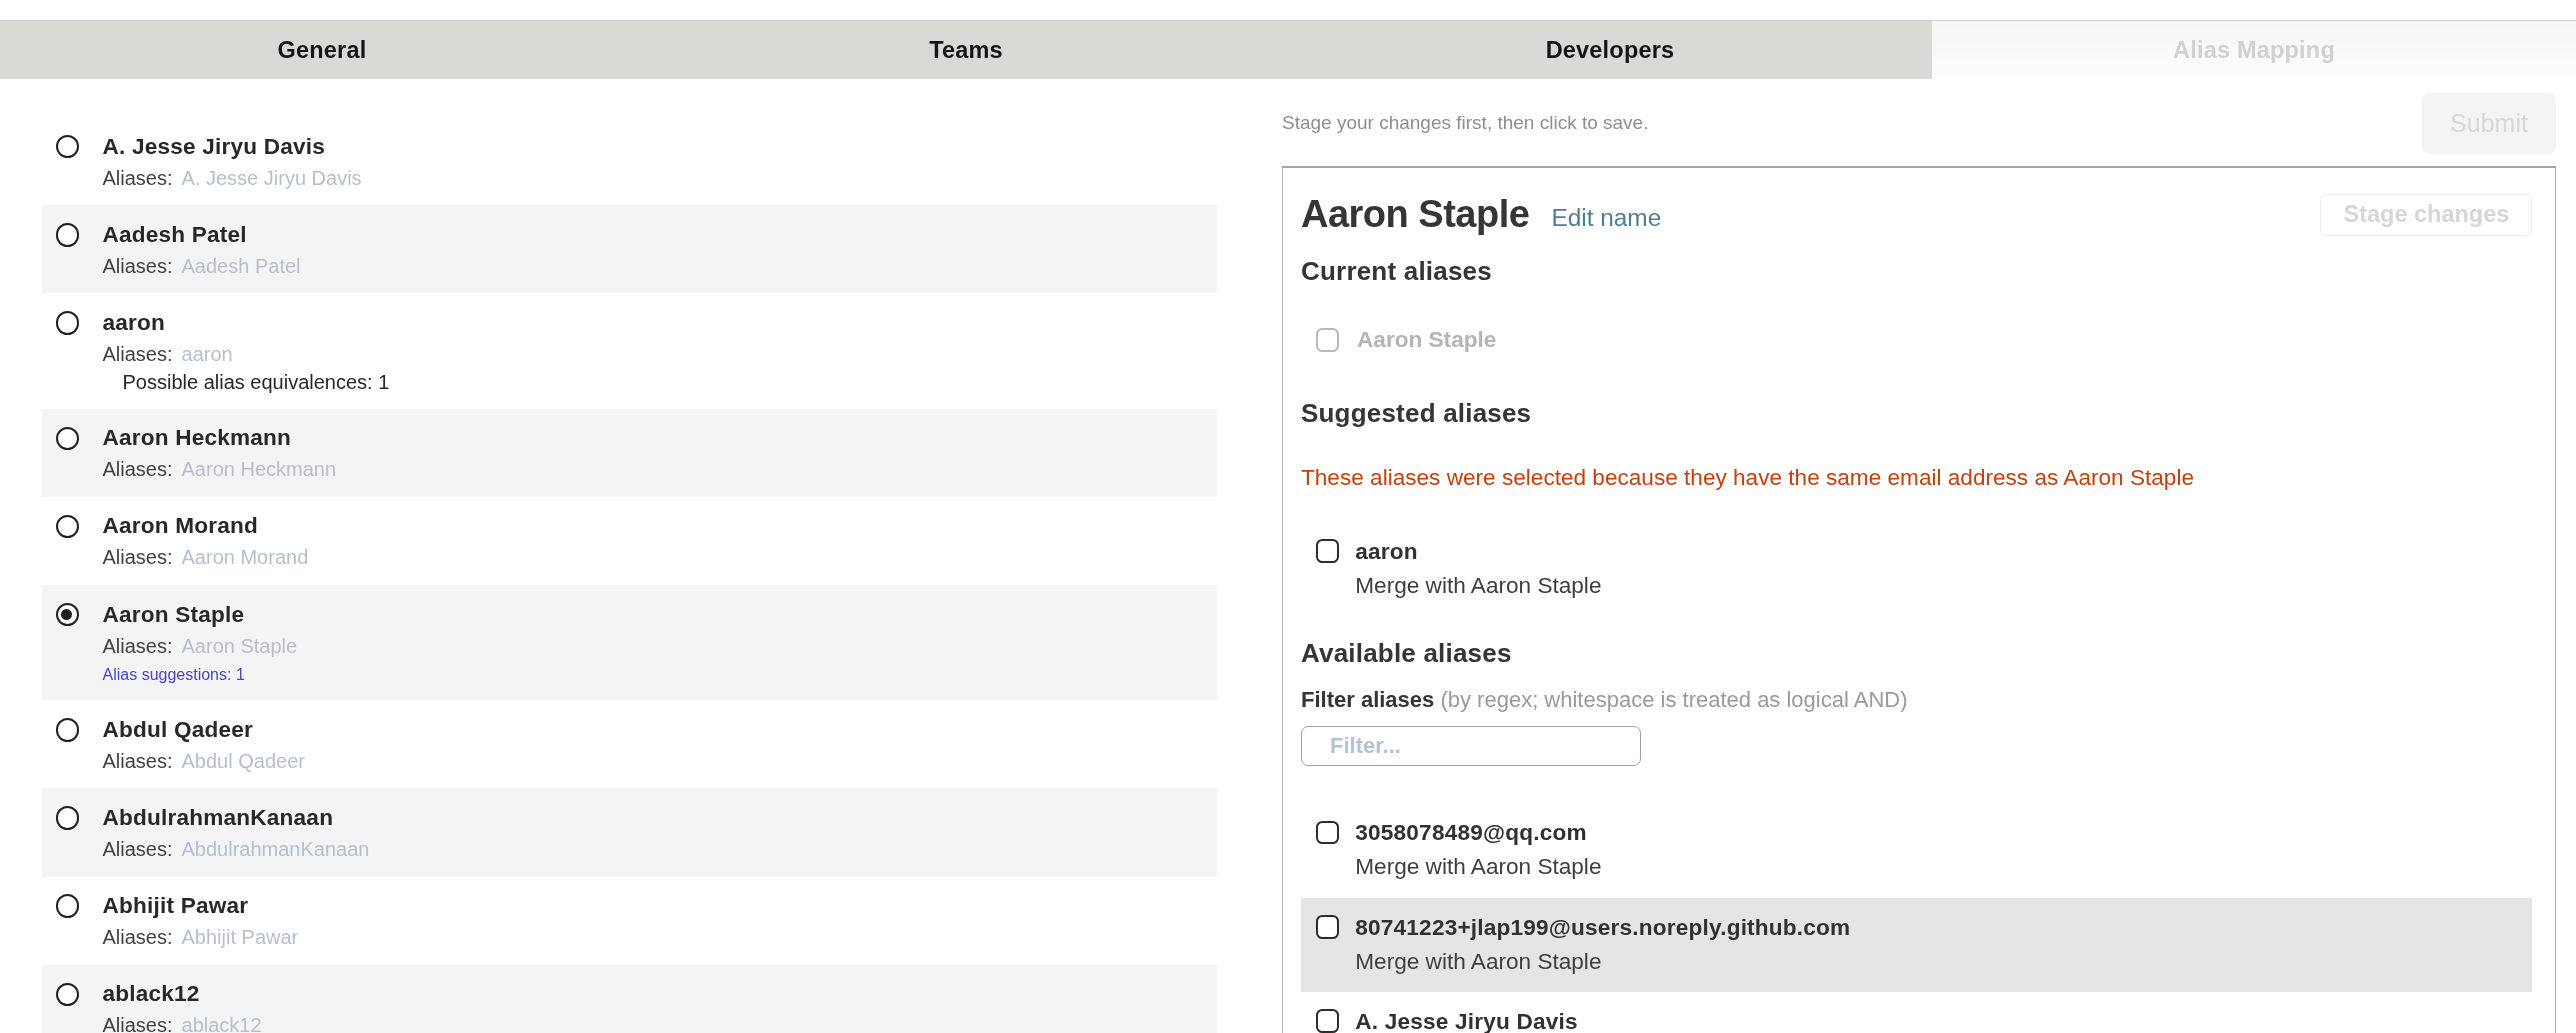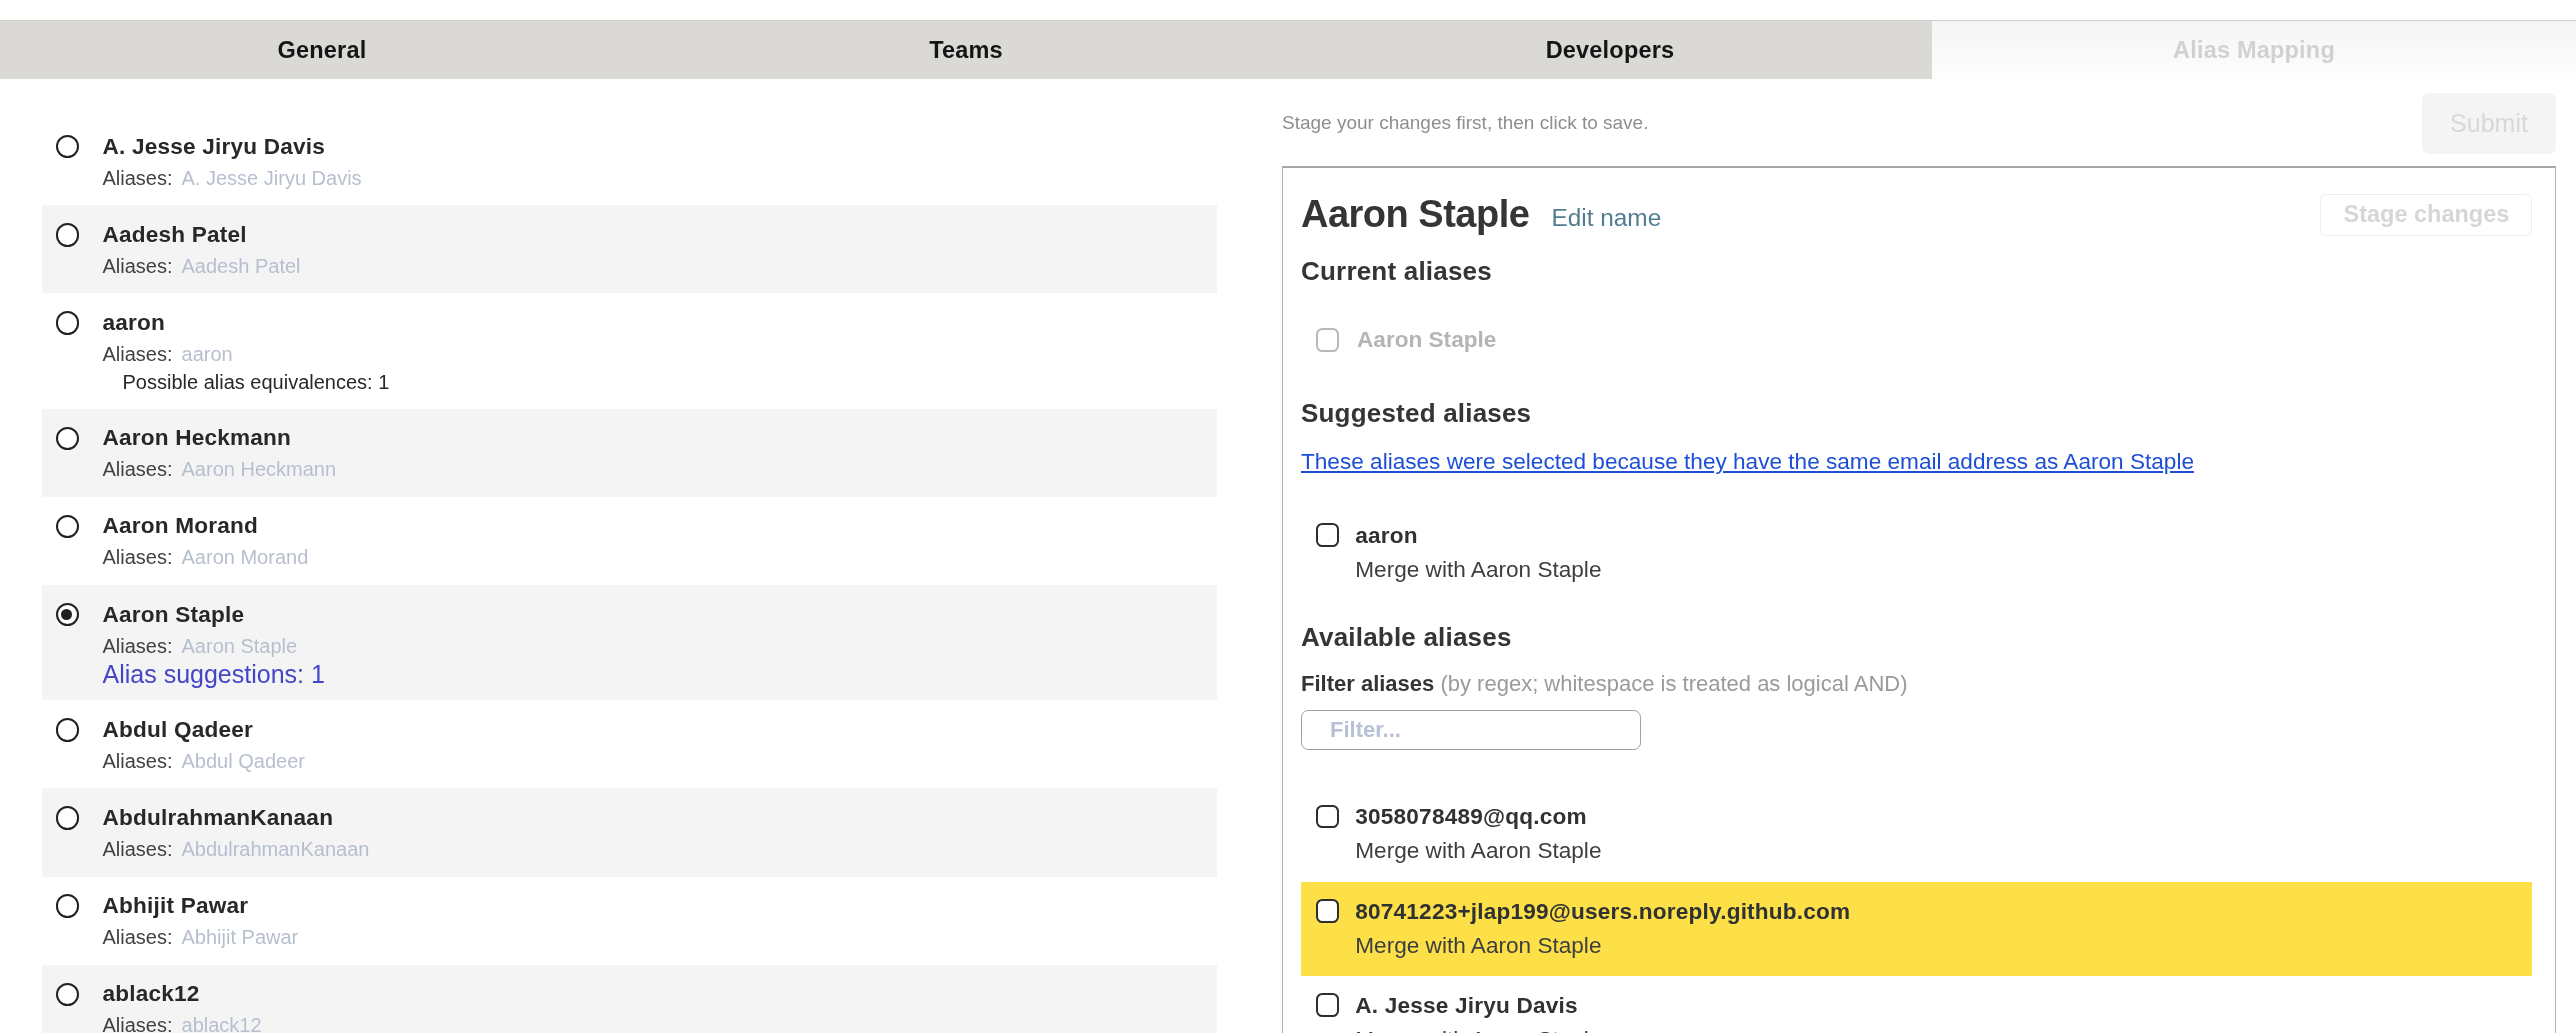--- a/index.html
+++ b/index.html
@@ -23,21 +23,21 @@
   .radio { flex:none; width:23.5px; height:23.5px; margin-top:5.4px; border:2.7px solid #1e2022;
            border-radius:50%; background:#fff; }
   .radio .dot { display:none; }
   .radio.selected .dot { display:block; width:11px; height:11px; border-radius:50%;
                          background:#1e2022; margin:3.6px 0 0 3.6px; }
   .person-info { margin-left:23.5px; }
   .person-name { font-size:22.6px; font-weight:bold; color:#26282a; line-height:34px; letter-spacing:0.2px; }
   .person-aliases { font-size:20px; color:#3f4142; line-height:29px; }
   .alias-value { color:#b7bfce; margin-left:9px; }
   .person-extra { font-size:20px; color:#26282a; line-height:27px;margin-left:20px; }
-  .suggestion-link { font-size:25px; color:#4545c8; line-height:27px; cursor:pointer; }
+  .suggestion-link { font-size:16px; color:#4545c8; line-height:27px; cursor:pointer; }
 
   
   .right-pane { width:1274px; margin-left:65px; }
   .right-header { display:flex; align-items:center; margin-top:13.5px; height:61px; }
   .right-note { font-size:19px; color:#8e8e8e; }
   .submit-btn { margin-left:auto; width:134px; height:61px; background:#f4f4f4; color:#d8d8d8;
                 font-family:inherit; font-weight:normal; font-size:25px; border:none; border-radius:7.2px; cursor:pointer; }
 
   .panel { margin-top:12.6px; border:1.8px solid #b0b0b0; border-top:2.7px solid #a5a5a5;
            padding:25px 22.6px 36px 18px; min-height:885px; background:#fff; }
@@ -51,24 +51,24 @@
   .section-heading { font-size:26px; font-weight:bold; color:#333537; letter-spacing:0.2px; }
   .h-current   { margin-top:20px; }
   .h-suggested { margin-top:45px; }
   .h-available { margin-top:22px; }
 
   .current-alias-row { display:flex; align-items:center; margin:40px 0 0 14.5px; }
   .checkbox { flex:none; width:23.5px; height:23.5px; border:2.7px solid #2b2d2f; border-radius:6.3px; background:#fff; }
   .checkbox.disabled { border-color:#b9b9b9; }
   .current-alias-label { margin-left:18px; font-size:22.6px; font-weight:bold; color:#b5b5b5; }
 
-  .description { font-size:22.6px; color:#1d4ed8; margin-top:20px;text-decoration:underline; }
+  .description { font-size:22.6px; color:#c2410c; margin-top:36px; }
 
   .alias-row { display:flex; padding:12.6px 0 12.6px 14.5px; }
-  .alias-row.alt { background:#fde047; }
+  .alias-row.alt { background:#e5e5e5; }
   .alias-row .checkbox { margin-top:4.5px; }
   .alias-texts { margin-left:16.3px; }
   .alias-title { font-size:22.6px; font-weight:bold; color:#2f3133; line-height:33px; letter-spacing:0.2px; }
   .merge-note { font-size:22.6px; color:#3c3e40; line-height:36px; }
   .suggested-row { margin-top:31px; }
 
   .filter-label { margin-top:18px; font-size:22px; color:#9a9a9a; }
   .filter-label b { color:#333537; }
   .filter-input { display:block; margin-top:12.6px; width:340px; height:40px; border:0.9px solid #9ba1a9;
                   border-radius:7.2px; padding:0 28px; font-family:inherit; font-size:22px; font-weight:bold;

